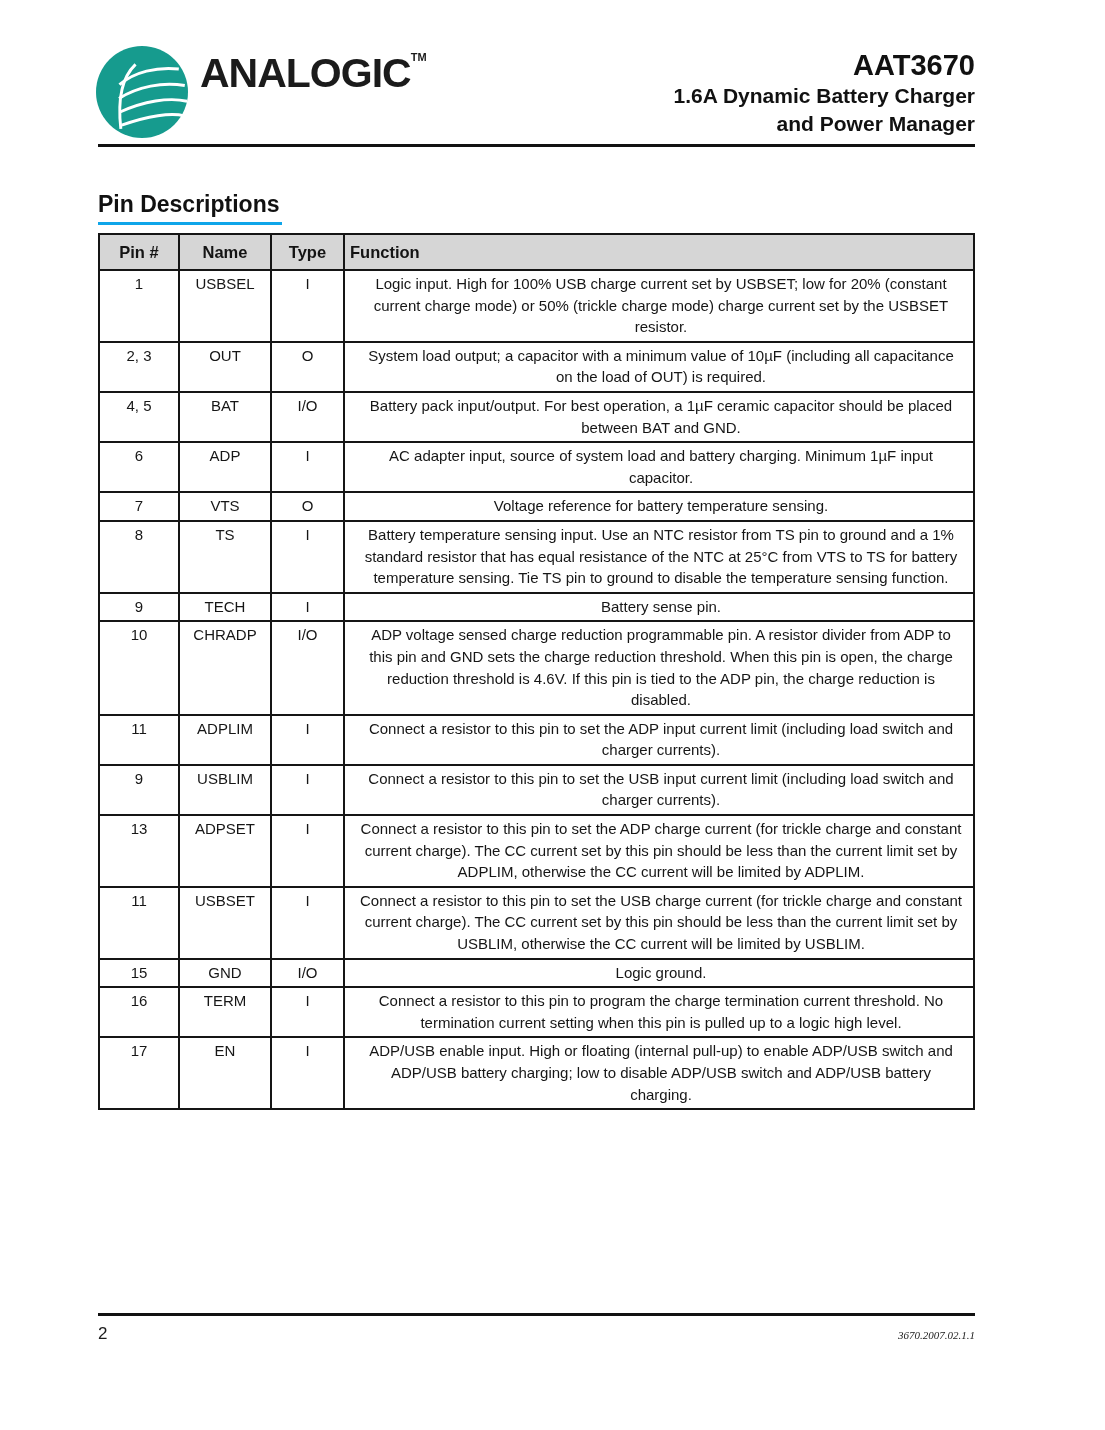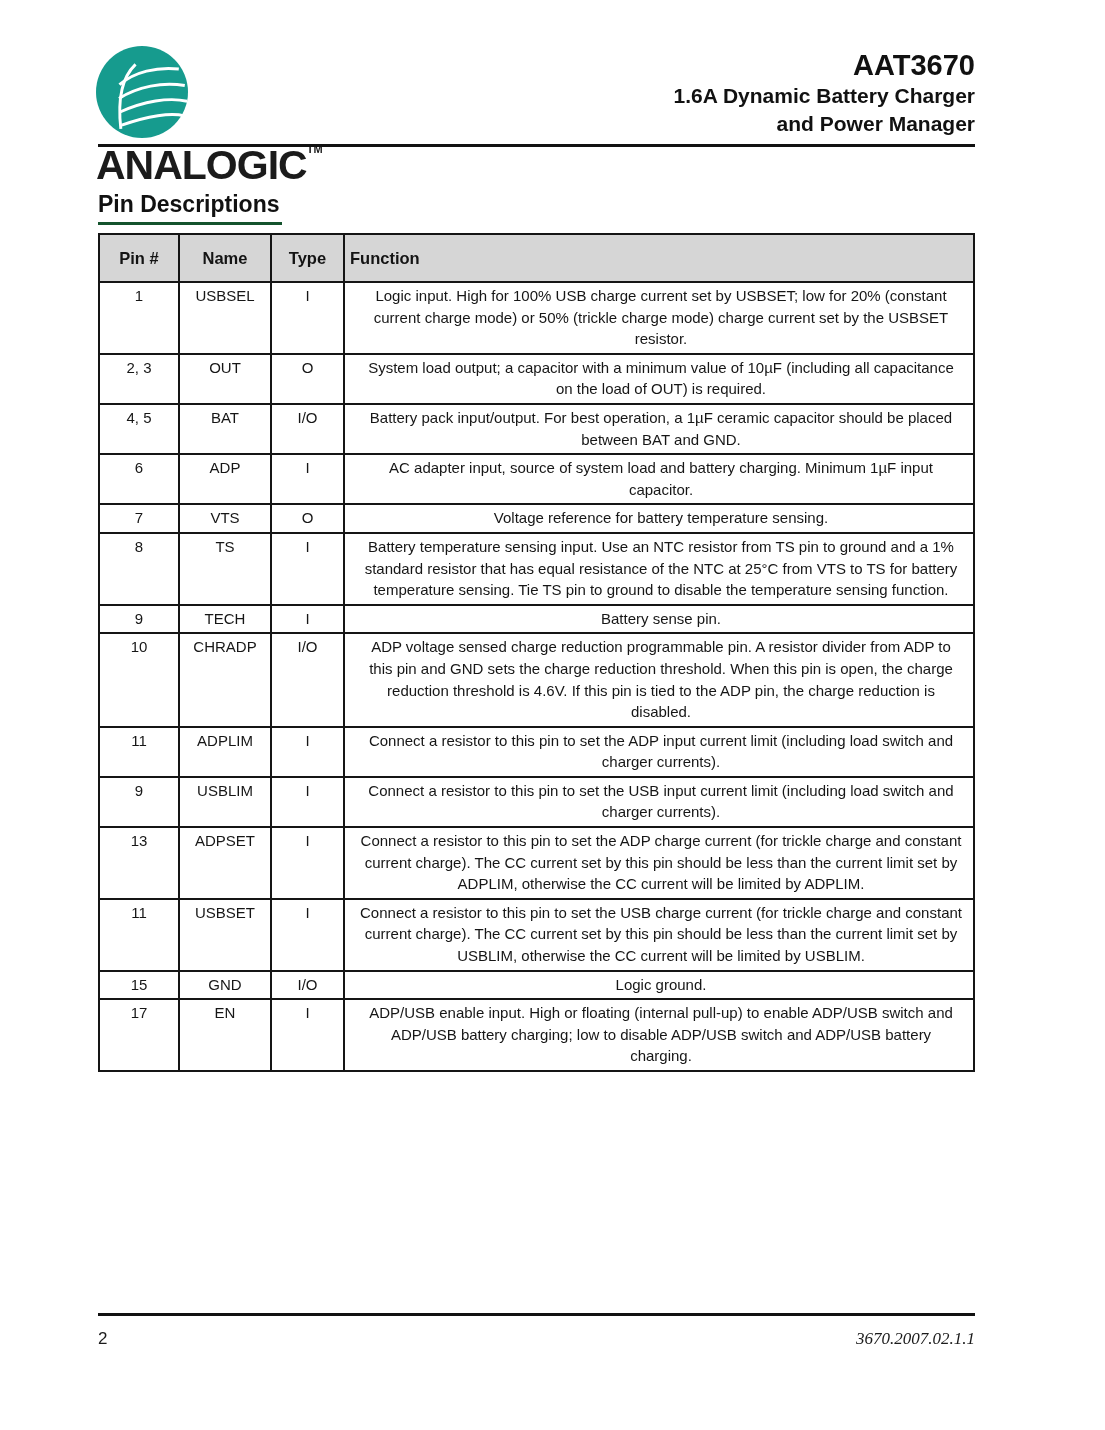--- a/index.html
+++ b/index.html
@@ -11,21 +11,21 @@
     height: 1430px;
     position: relative;
     overflow: hidden;
   }
   .page { position: absolute; inset: 0; }
 
   
   .logo-row {
     position: absolute;
     top: 46px; left: 96px;
-    display: flex; align-items: flex-start; gap: 0; flex-direction: column;
+    display: flex; align-items: flex-start; gap: 12px;
   }
   .logo-mark { width: 92px; height: 92px; display: block; }
   .brand {
     display: inline-block;
     text-align: right;
     line-height: 1;
     padding-top: 6px;
   }
   .brand-line1 {
     font-size: 41px;
@@ -75,42 +75,42 @@
 
   
   .section-title {
     position: absolute;
     top: 191px; left: 98px;
     font-size: 23px;
     font-weight: 700;
     color: #111;
     padding-bottom: 4px;
     padding-right: 3px;
-    border-bottom: 3px solid #14532d;
+    border-bottom: 3px solid #0ea5e9;
     display: inline-block;
   }
 
   
   .pin-table {
     position: absolute;
     top: 233px; left: 98px;
     width: 875px;
     border-collapse: collapse;
     border: 2px solid #151515;
     table-layout: fixed;
   }
   .pin-table th, .pin-table td {
     border: 2px solid #151515;
     vertical-align: top;
   }
   .pin-table thead th {
     background: #d6d6d6;
     font-size: 16.5px;
     font-weight: 700;
-    height: 48px;
+    height: 36px;
     vertical-align: middle;
     text-align: center;
     color: #141414;
   }
   .pin-table thead th.fn-h {
     text-align: left;
     padding-left: 5px;
   }
   .pin-table td {
     font-size: 15px;
@@ -137,21 +137,21 @@
     top: 1324px; left: 98px;
     width: 877px;
     display: flex;
     justify-content: space-between;
     align-items: baseline;
   }
   .page-number { font-size: 17px; color: #1b1b1b; }
   .doc-version {
     font-family: "Liberation Serif", serif;
     font-style: italic;
-    font-size: 17px;
+    font-size: 11px;
     color: #1b1b1b;
     padding-top: 5px;
   }
 </style>
 </head>
 <body>
 
 <div class="page">
 
   <div class="logo-row">
@@ -266,20 +266,26 @@
           <td class="ctr">I</td>
           <td class="fn">Connect a resistor to this pin to set the USB charge current (for trickle charge and constant current charge). The CC current set by this pin should be less than the current limit set by USBLIM, otherwise the CC current will be limited by USBLIM.</td>
         </tr>
         <tr>
           <td class="ctr">15</td>
           <td class="ctr">GND</td>
           <td class="ctr">I/O</td>
           <td class="fn">Logic ground.</td>
         </tr>
         <tr>
+          <td class="ctr">16</td>
+          <td class="ctr">TERM</td>
+          <td class="ctr">I</td>
+          <td class="fn">Connect a resistor to this pin to program the charge termination current threshold. No termination current setting when this pin is pulled up to a logic high level.</td>
+        </tr>
+        <tr>
           <td class="ctr">17</td>
           <td class="ctr">EN</td>
           <td class="ctr">I</td>
           <td class="fn">ADP/USB enable input.  High or floating (internal pull-up) to enable ADP/USB switch and ADP/USB battery charging; low to disable ADP/USB switch and ADP/USB battery charging.</td>
         </tr>
       </tbody>
   </table>
 
   <div class="footer-rule"></div>
   <div class="footer-row">

